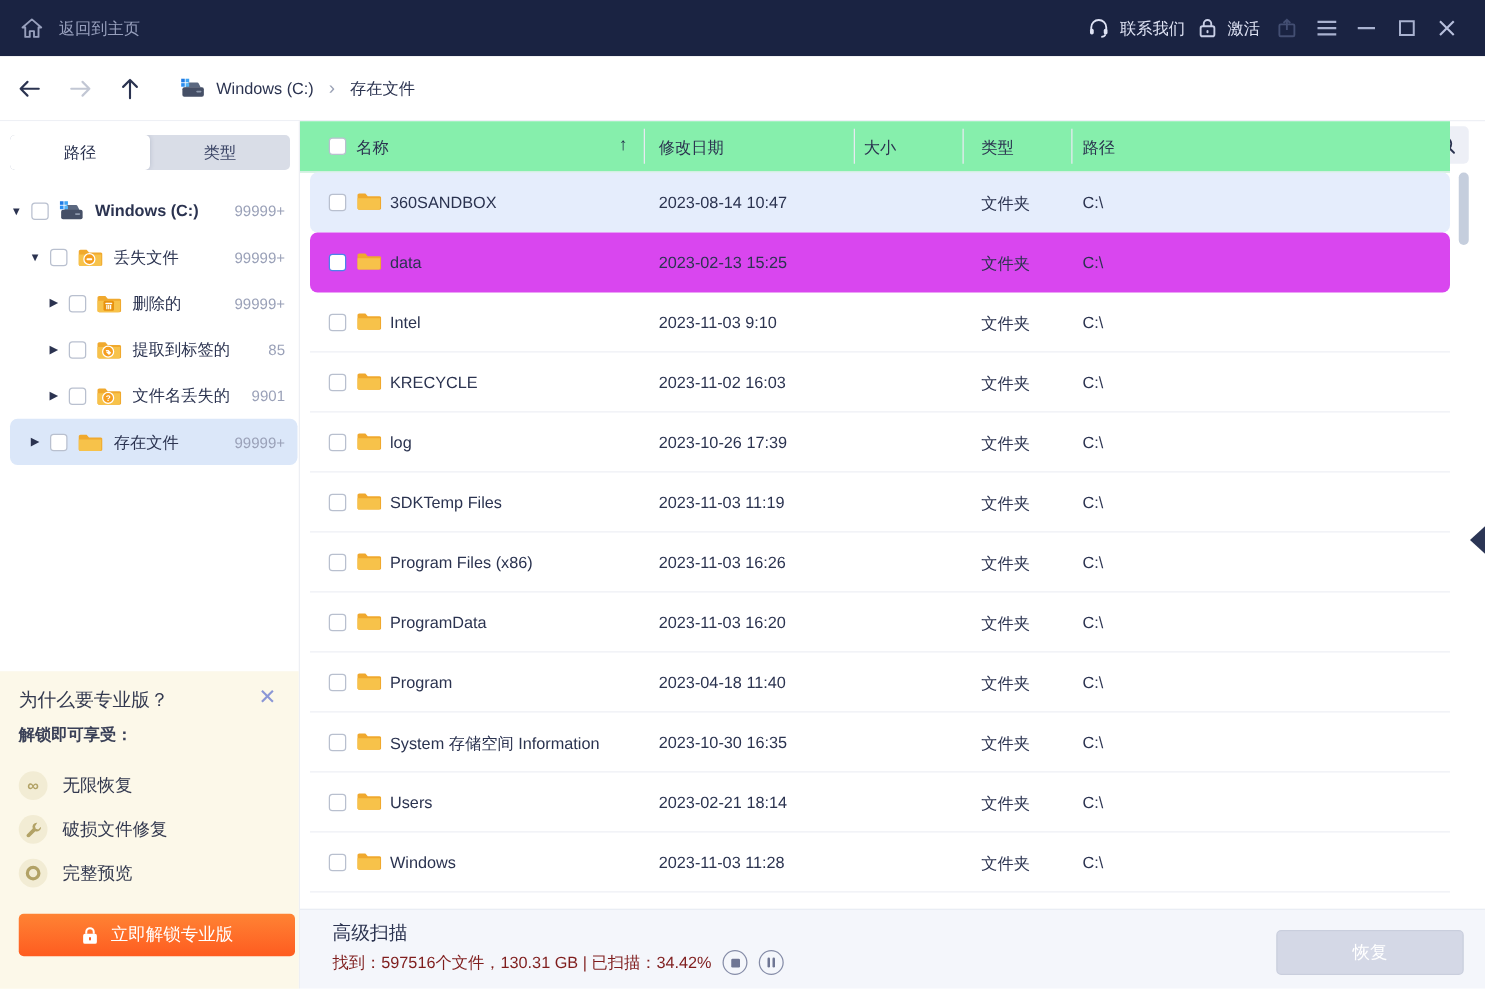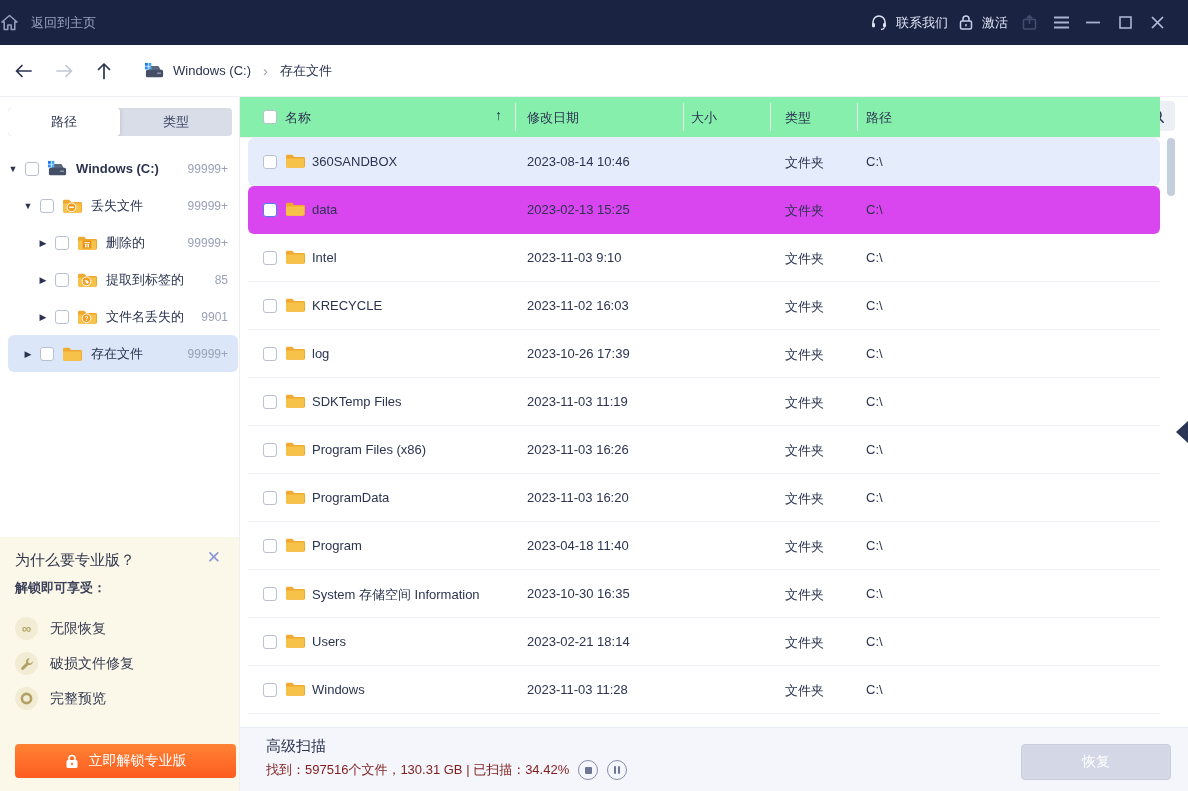--- a/index.html
+++ b/index.html
@@ -2,21 +2,21 @@
 <html><head>
 <meta charset="utf-8">
 <style>
   * { margin:0; padding:0; box-sizing:border-box; font-family:"Liberation Sans","DejaVu Sans",sans-serif; }
   html,body { width:1188px; height:791px; overflow:hidden; background:#fff; }
   #app { position:relative; width:1188px; height:791px; background:#fff; }
 
   
   .titlebar { position:absolute; left:0; top:0; width:1188px; height:45px; background:#1a2342;
               display:flex; align-items:center; }
-  .tb-home { display:flex; align-items:center; gap:12px; padding-left:0; color:#98a0bd; font-size:13px; cursor:default;justify-content:space-between; }
+  .tb-home { display:flex; align-items:center; gap:12px; padding-left:16px; color:#98a0bd; font-size:13px; cursor:default;justify-content:space-between; }
   .tb-right { margin-left:auto; display:flex; align-items:center; gap:10px; padding-right:20px; }
   .tb-item { display:flex; align-items:center; gap:8px; color:#dfe3f4; font-size:13px; }
   .tb-winbtn { display:flex; align-items:center; justify-content:center; width:22px; height:22px; }
 
   
   .toolbar { position:absolute; left:0; top:45px; width:1188px; height:52px; background:#fff;
              border-bottom:1px solid #eef0f5; display:flex; align-items:center; }
   .nav-arrows { display:flex; align-items:center; gap:22px; padding-left:14px; }
   .crumb { display:flex; align-items:center; gap:8px; margin-left:32px; color:#2b3350; font-size:13px; }
   .crumb .sep { color:#9aa1b5; font-size:15px; padding:0 4px; }
@@ -51,21 +51,21 @@
 
   
   .promo { position:absolute; left:0; top:440px; width:239px; height:320px; background:#fcf8e9; }
   .promo-title { position:absolute; left:15px; top:14px; font-size:15px; color:#33394f; }
   .promo-close { position:absolute; right:18px; top:12px; font-size:17px; color:#8b97d6; cursor:pointer; line-height:1; }
   .promo-sub { position:absolute; left:15px; top:42px; font-size:13px; font-weight:bold; color:#3a4057; }
   .feat { position:absolute; left:15px; display:flex; align-items:center; gap:12px; }
   .feat-ico { width:23px; height:23px; border-radius:50%; background:#f2ecd4; display:flex; align-items:center;
               justify-content:center; color:#b2a266; font-size:13px; font-weight:bold; }
   .feat-label { font-size:14px; color:#33394f; }
-  .cta { position:absolute; left:15px; top:207px; width:221px; height:34px; border:none; border-radius:4px;
+  .cta { position:absolute; left:15px; top:194px; width:221px; height:34px; border:none; border-radius:4px;
          background:linear-gradient(180deg,#ff8334,#fe5c20); color:#fff; font-size:14px; display:flex;
          align-items:center; justify-content:center; gap:10px; cursor:pointer; }
 
   
   .thead { position:absolute; left:240px; top:97px; width:920px; height:41px; background:#86efac;
            border-bottom:1px solid #edeff4; font-size:13px; color:#2b3350; }
   .thead .cb { position:absolute; left:23px; top:13px; }
   .hcell { position:absolute; top:12px; }
   .h-name { left:45px; } .h-date { left:287px; } .h-size { left:451px; } .h-type { left:545px; } .h-path { left:626px; }
   .h-sort { position:absolute; left:255px; top:10px; color:#1e2747; font-size:14px; font-weight:bold; }
@@ -378,21 +378,21 @@
   <div class="tbody" id="rows-host">
       <div class="trow highlight">
         <span class="cb"></span>
         <span class="ficon">
           <svg width="20" height="16" viewBox="0 0 20 16">
             <path d="M1 3.2C1 2.4 1.6 1.8 2.4 1.8h4.9l1.9 2.1h9.4c.8 0 1.4.6 1.4 1.4v8c0 .8-.6 1.4-1.4 1.4H2.4c-.8 0-1.4-.6-1.4-1.4z" fill="#f0a92e"></path>
             <path d="M1 5.6h18v7.7c0 .8-.6 1.4-1.4 1.4H2.4c-.8 0-1.4-.6-1.4-1.4z" fill="#f7c24a"></path>
           </svg>
         </span>
         <span class="cell c-name">360SANDBOX</span>
-        <span class="cell c-date">2023-08-14 10:46</span>
+        <span class="cell c-date">2023-08-14 10:47</span>
         <span class="cell c-size"></span>
         <span class="cell c-type">文件夹</span>
         <span class="cell c-path">C:\</span>
       </div>
       <div class="trow selected">
         <span class="cb blue"></span>
         <span class="ficon">
           <svg width="20" height="16" viewBox="0 0 20 16">
             <path d="M1 3.2C1 2.4 1.6 1.8 2.4 1.8h4.9l1.9 2.1h9.4c.8 0 1.4.6 1.4 1.4v8c0 .8-.6 1.4-1.4 1.4H2.4c-.8 0-1.4-.6-1.4-1.4z" fill="#f0a92e"></path>
             <path d="M1 5.6h18v7.7c0 .8-.6 1.4-1.4 1.4H2.4c-.8 0-1.4-.6-1.4-1.4z" fill="#f7c24a"></path>

